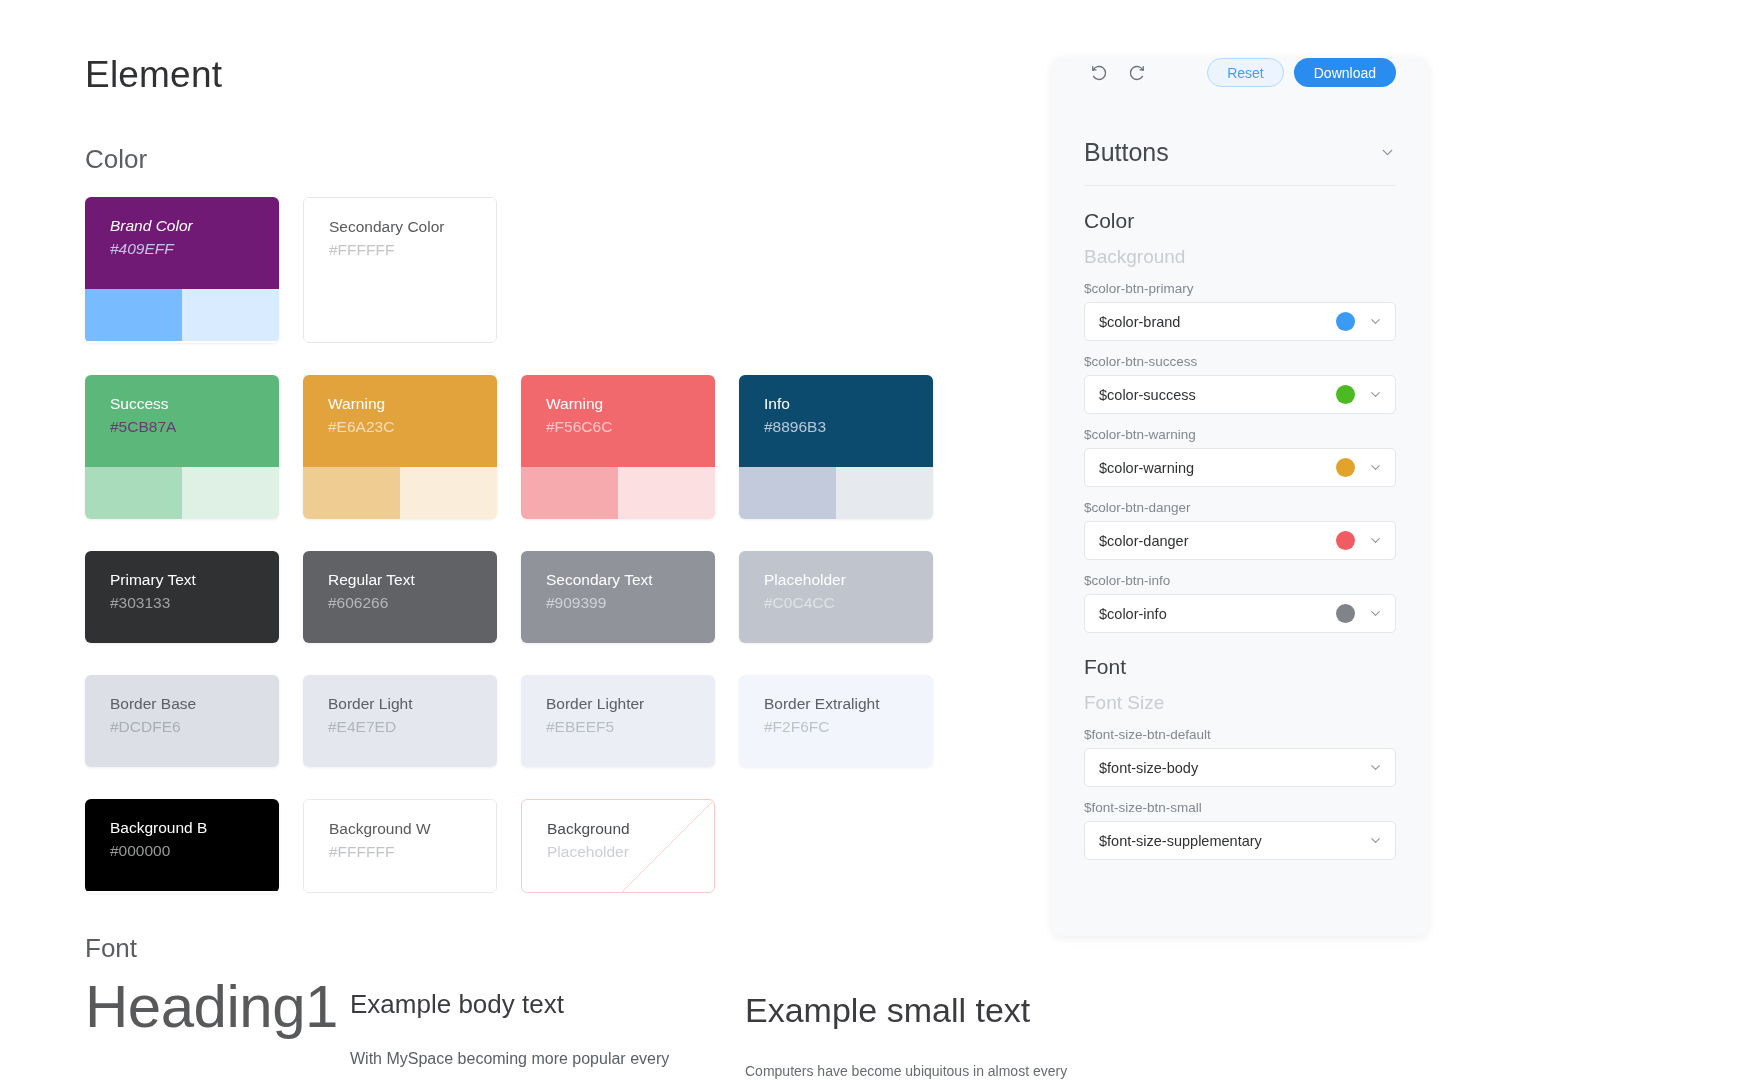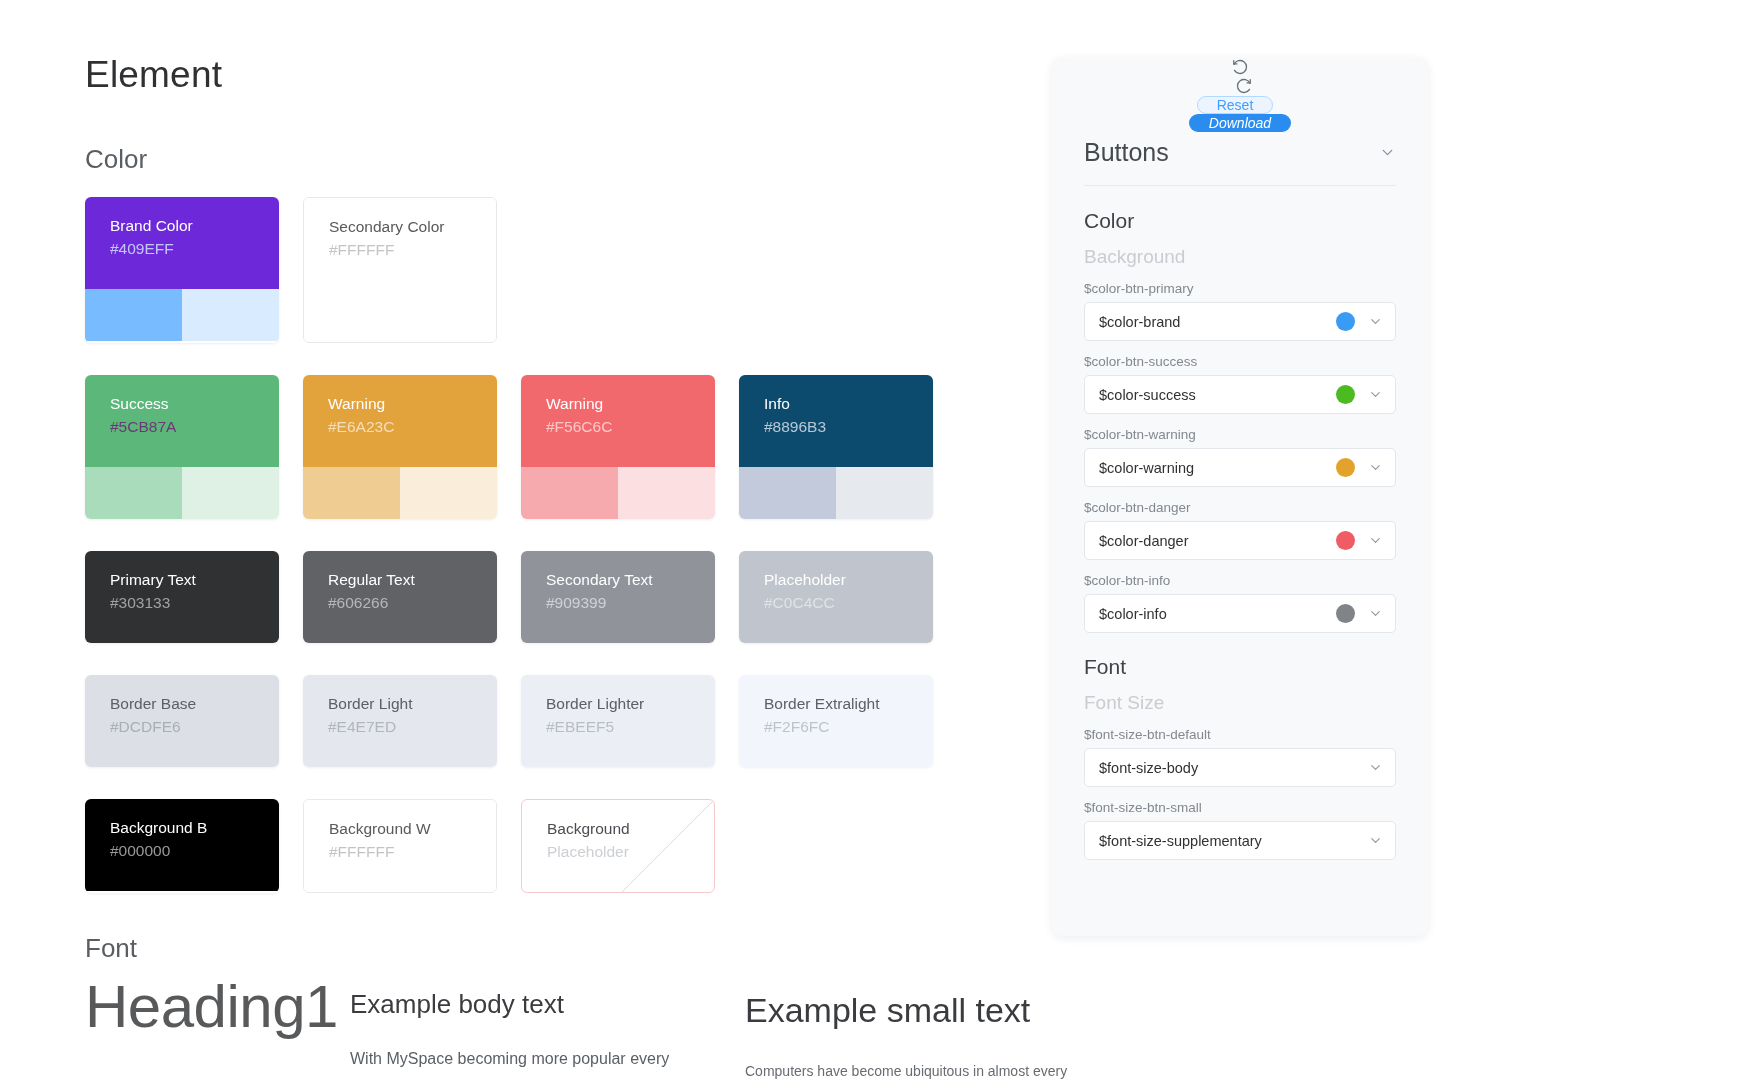--- a/index.html
+++ b/index.html
@@ -130,24 +130,23 @@
     right: 52px; top: 58px;
     width: 376px; height: 878px;
     background: #f7f9fb;
     border-radius: 10px;
     box-shadow: 0 2px 10px rgba(30,40,60,0.08);
     padding: 0 32px;
     overflow: hidden;
   }
   .panel-toolbar {
     display: flex;
-    align-items: center;
+    align-items: flex-start;
     height: 68px;
     gap: 0;
-    flex-direction: column;
   }
   .icon-btn {
     width: 30px; height: 30px;
     display: flex; align-items: center; justify-content: center;
     color: #6b7177;
     cursor: pointer;
   }
   .icon-btn + .icon-btn { margin-left: 7px; }
   .toolbar-spacer { flex: 1; }
   .btn {
@@ -164,21 +163,20 @@
   }
   .btn-reset {
     background: #ecf5ff;
     color: #409eff;
     border-color: #b3d8ff;
     margin-right: 10px;
   }
   .btn-download {
     background: #2b8cf0;
     color: #ffffff;
-    font-style: italic;
   }
 
   .panel-section-head {
     display: flex;
     align-items: center;
     justify-content: space-between;
     padding: 12px 0 18px 0;
     border-bottom: 1px solid #e7ebef;
     cursor: pointer;
   }
@@ -238,21 +236,21 @@
 
   <div class="main">
 
     <div class="page-title">Element</div>
 
     <div class="section-title">Color</div>
 
     <div id="swatch-container">
         <div class="swatch-row">
           <div class="swatch">
-            <div class="swatch-main" style="background: #6d28d9;">
+            <div class="swatch-main" style="background: #701a75; font-style: italic;">
               <div class="swatch-name" style="color: rgb(255, 255, 255);">Brand Color</div>
               <div class="swatch-hex" style="color: rgb(215, 233, 253);">#409EFF</div>
             </div>
             <div class="swatch-shades">
               <div style="background: rgb(121, 187, 255);"></div>
               <div style="background: rgb(217, 236, 255);"></div>
             </div>
           </div>
           <div class="swatch bordered">
             <div class="swatch-main" style="background: rgb(255, 255, 255);">

